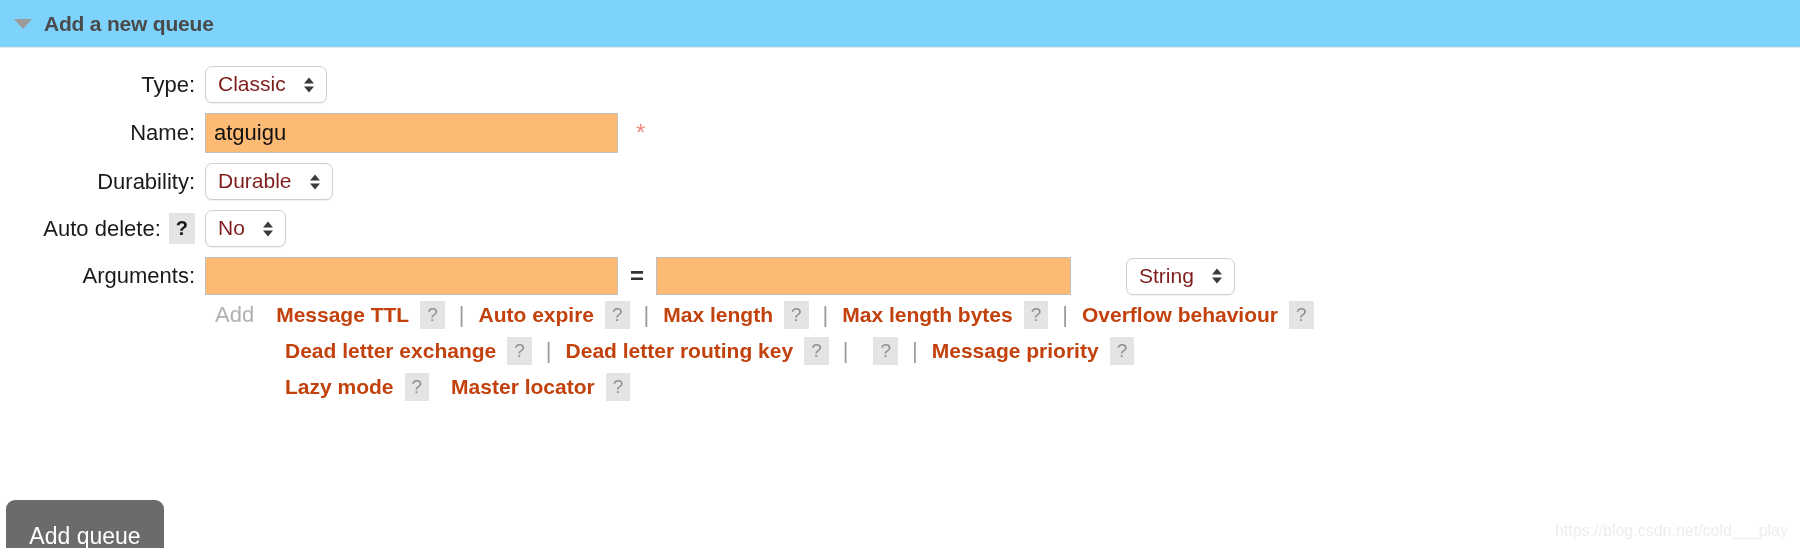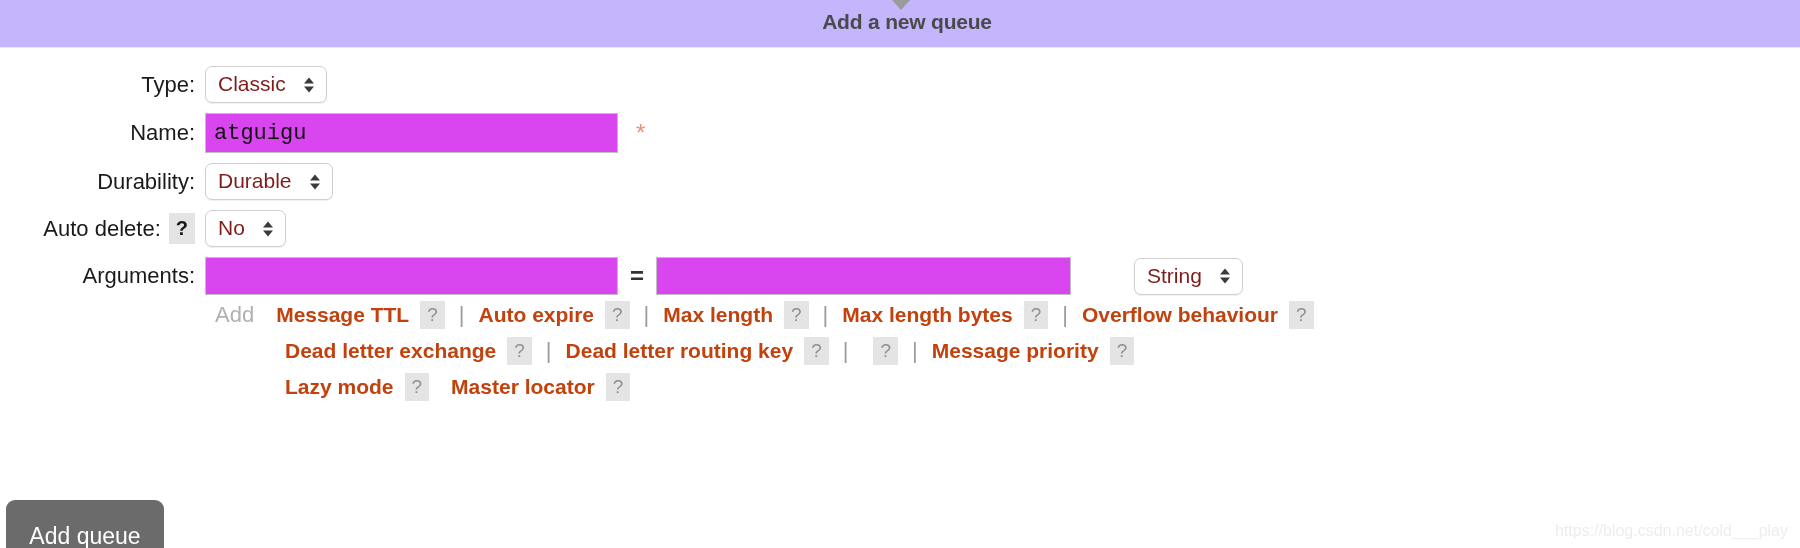--- a/index.html
+++ b/index.html
@@ -11,27 +11,26 @@
     height: 548px;
     background: #ffffff;
     font-family: "Liberation Sans", sans-serif;
     overflow: hidden;
     position: relative;
   }
 
   
   .section-header {
     height: 48px;
-    background: #c4b5fd;
+    background: #7dd3fc;
     border-bottom: 1px solid #e8e8e8;
     display: flex;
     align-items: center;
     padding-left: 14px;
     box-sizing: border-box;
-    flex-direction: column;
   }
   .toggle-caret {
     width: 0;
     height: 0;
     border-left: 9px solid transparent;
     border-right: 9px solid transparent;
     border-top: 10px solid #9a9a9a;
     margin-right: 12px;
     cursor: pointer;
   }
@@ -122,22 +121,22 @@
     height: 0;
     border-left: 5px solid transparent;
     border-right: 5px solid transparent;
   }
   .chev.up   { border-bottom: 6px solid #3a3a3a; }
   .chev.down { border-top: 6px solid #3a3a3a; }
 
   
   .txt {
     border: 1px solid #bfbfbf;
-    background: #d946ef;
-    font-family: Liberation Mono, monospace;
+    background: #fdba74;
+    font-family: Liberation Sans, sans-serif;
     font-size: 22px;
     color: #111111;
     padding: 1px 8px;
     box-sizing: border-box;
     outline: none;
   }
   .name-input { width: 413px; height: 40px; }
   .arg-key    { width: 413px; height: 38px; }
   .arg-val    { width: 415px; height: 38px; }
 
@@ -281,21 +280,21 @@
     </div>
   </div>
 
   <div class="form-row" style="margin-bottom:2px;">
     <div class="row-label">
       <span class="lbl-text">Arguments:</span>
     </div>
     <input class="txt arg-key" type="text" value="" style="">
     <span class="eq-sign">=</span>
     <input class="txt arg-val" type="text" value="" style="">
-    <div class="sel-wrap" style="margin-left:15px;padding-left:48px;">
+    <div class="sel-wrap" style="margin-left:7px;padding-left:48px;">
       <div class="sel">String</div>
       <span class="sel-chevrons">
         <span class="chev up"></span>
           <span class="chev down"></span>
       </span>
     </div>
   </div>
 
   <div class="presets">
 

